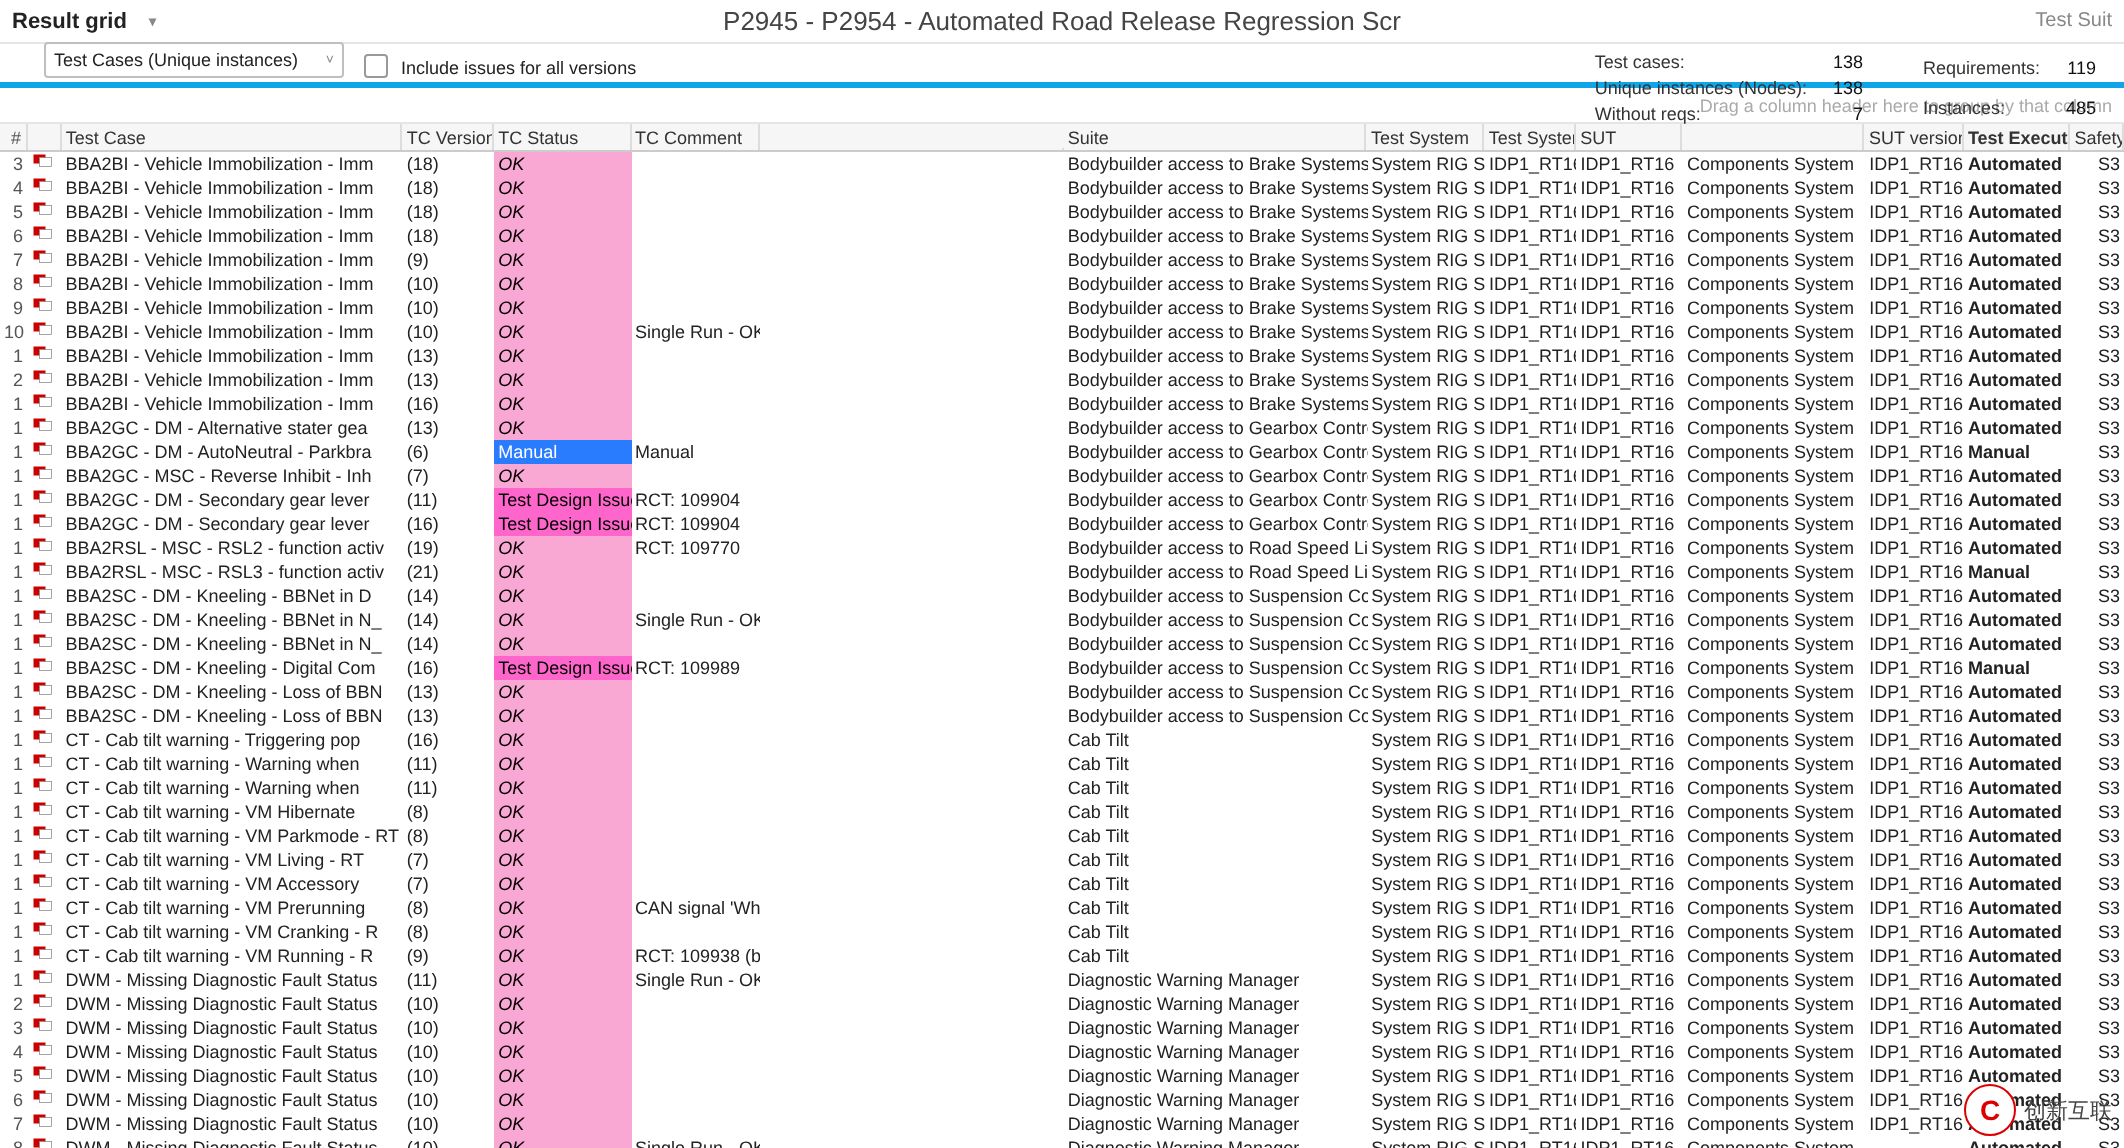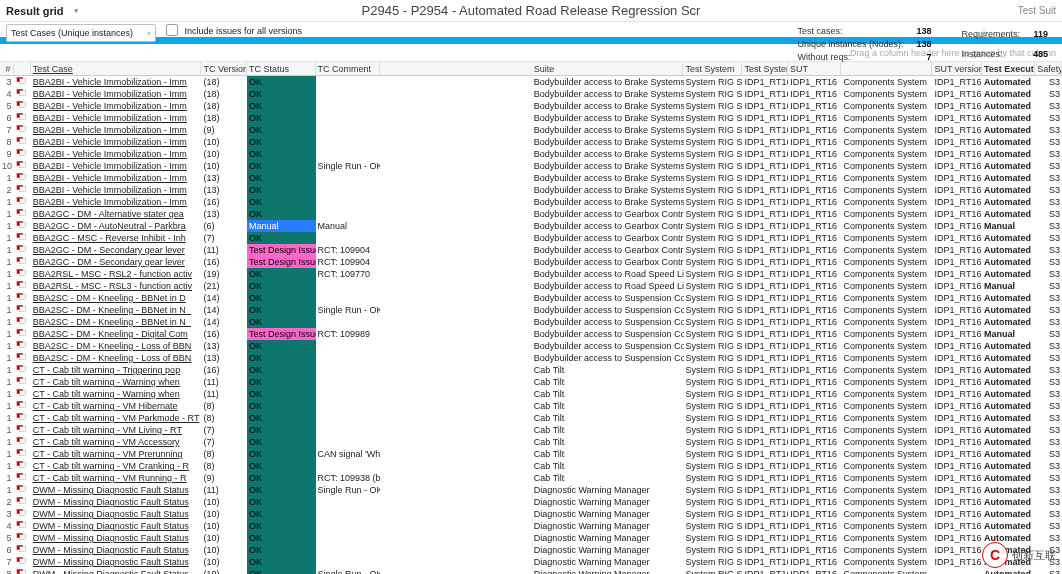--- a/index.html
+++ b/index.html
@@ -33,24 +33,24 @@
     pointer-events: none;
   }
   .right-label {
     margin-left: auto;
     color: #888; font-size: 10px;
   }
 
   
   .filterbar {
     display: flex;
-    align-items: flex-start;
+    align-items: flex-end;
     height: 22px;
-    padding: 2px 6px;
-    border-bottom: 7px solid #0ea5e9;
+    padding: 2px 22px;
+    border-bottom: 3px solid #0ea5e9;
     gap: 10px;
     position: relative;
   }
   .combo {
     display: inline-flex; align-items: center; justify-content: space-between;
     border: 1px solid #bfbfbf; border-radius: 2px;
     padding: 1px 4px;
     width: 150px; height: 18px;
     background: #fff;
     cursor: pointer;
@@ -60,21 +60,21 @@
     display: inline-block; margin-right: 4px; vertical-align: -2px;
   }
   .stats {
     position: absolute; right: 6px; top: 2px;
     display: flex; gap: 20px;
     font-size: 9px; color: #444;
     text-align: left;
   }
   .stats table td { padding: 0 6px 0 0; line-height: 11px; white-space: nowrap;}
   .stats .k { color:#333; }
-  .stats .v { color:#111; font-weight:700; min-width:26px; text-align:right;}
+  .stats .v { color:#111; font-weight:400; min-width:26px; text-align:right;}
 
   
   .groupby {
     height: 18px; line-height:18px;
     padding: 0 6px;
     color: #aaa;
     border-bottom: 1px solid #e5e5e5;
     text-align: right;
   }
 
@@ -95,35 +95,35 @@
     border-bottom: 1px solid #ccc;
   }
   .gridhead .c { border-right: 1px solid #ddd; }
   .c {
     overflow: hidden; text-overflow: clip;
     padding: 0 2px;
     font-size: 9px;
   }
   .c-idx   { width: 14px; text-align:right; color:#555;}
   .c-icon  { width: 18px; text-align:center; }
-  .c-tc    { width: 180px; text-decoration: underline; }
+  .c-tc    { width: 180px; }
   .c-ver   { width: 48px; }
   .c-stat  { width: 72px; }
   .c-comm  { width: 68px; }
   .c-test  { width: 160px; margin-top: 12px; }
   .c-suite { width: 160px; }
   .c-tsys  { width: 62px; }
   .c-tsys2 { width: 48px; }
   .c-sut   { width: 56px; }
   .c-sutch { width: 96px; }
   .c-sutv  { width: 52px; }
   .c-exec  { width: 56px; font-weight:600;}
   .c-safe  { width: 28px; text-align:right;}
   .c-icon svg { width:12px;height:10px; vertical-align:-1px; }
-  .ok     { background:#0f766e; color:#000; }
+  .ok     { background:#f9a8d4; color:#000;font-style:italic; }
   .pink   { background:#ff66cc; color:#000; }
   .blue   { background:#2a7cff; color:#fff; }
 
   .watermark {
     position: fixed;
     right: 6px; bottom: 6px;
     display:flex; align-items:center; gap:4px;
     pointer-events:none;
   }
   .watermark .circ {

